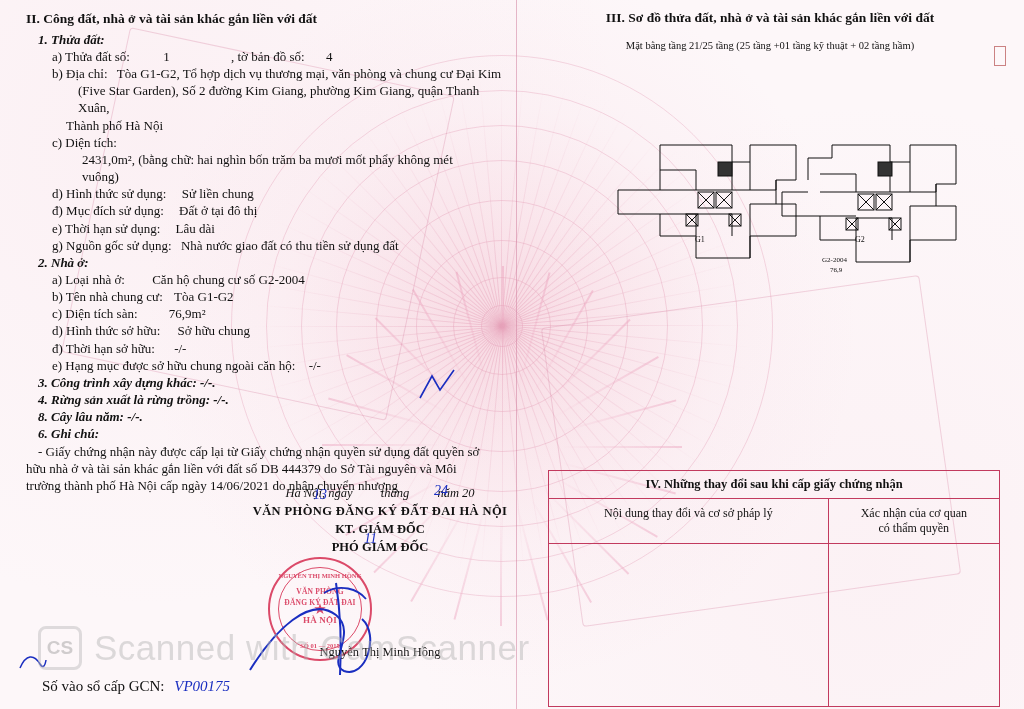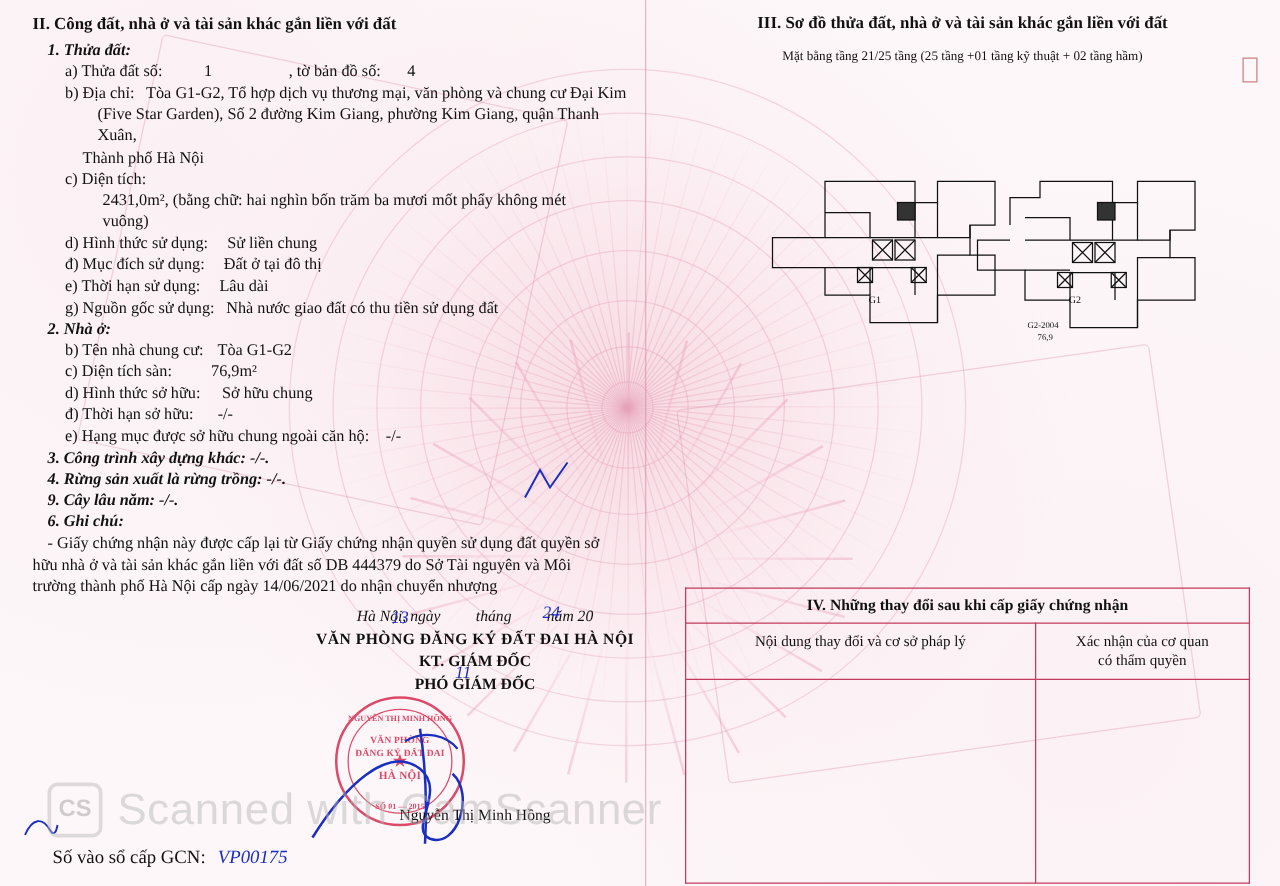--- a/index.html
+++ b/index.html
@@ -449,20 +449,24 @@
       <span class="valwide" style="margin-left:12px;">Lâu dài</span>
     </div>
     <div class="lvl2 row">
       <span>g) Nguồn gốc sử dụng:</span>
       <span class="val">Nhà nước giao đất có thu tiền sử dụng đất</span>
     </div>
 
     <div class="lvl1">2. Nhà ở:</div>
 
     <div class="lvl2 row">
+      <span>a) Loại nhà ở:</span>
+      <span class="valwide" style="margin-left:24px;">Căn hộ chung cư số G2-2004</span>
+    </div>
+    <div class="lvl2 row">
       <span>b) Tên nhà chung cư:</span>
       <span class="valwide" style="margin-left:8px;">Tòa G1-G2</span>
     </div>
     <div class="lvl2 row">
       <span>c) Diện tích sàn:</span>
       <span class="valwide" style="margin-left:28px;">76,9m²</span>
     </div>
     <div class="lvl2 row">
       <span>d) Hình thức sở hữu:</span>
       <span class="valwide" style="margin-left:14px;">Sở hữu chung</span>
@@ -471,21 +475,21 @@
       <span>đ) Thời hạn sở hữu:</span>
       <span class="valwide" style="margin-left:16px;">-/-</span>
     </div>
     <div class="lvl2 row">
       <span>e) Hạng mục được sở hữu chung ngoài căn hộ:</span>
       <span class="valwide" style="margin-left:10px;">-/-</span>
     </div>
 
     <div class="lvl1">3. Công trình xây dựng khác: -/-.</div>
     <div class="lvl1">4. Rừng sản xuất là rừng trồng: -/-.</div>
-    <div class="lvl1">9. Cây lâu năm: -/-.</div>
+    <div class="lvl1">8. Cây lâu năm: -/-.</div>
     <div class="lvl1">6. Ghi chú:</div>
 
     <div class="note-line">- Giấy chứng nhận này được cấp lại từ Giấy chứng nhận quyền sử dụng đất quyền sở</div>
     <div style="margin-left:0px;">hữu nhà ở và tài sản khác gắn liền với đất số DB 444379 do Sở Tài nguyên và Môi</div>
     <div style="margin-left:0px;">trường thành phố Hà Nội cấp ngày 14/06/2021 do nhận chuyển nhượng</div>
 
     <svg class="sig-stroke" style="left:392px;top:358px;" width="40" height="34">
       <path d="M2,30 L14,8 L22,22 L36,2" stroke="#1a2ec0" stroke-width="1.6" fill="none"></path>
     </svg>
   </div>

